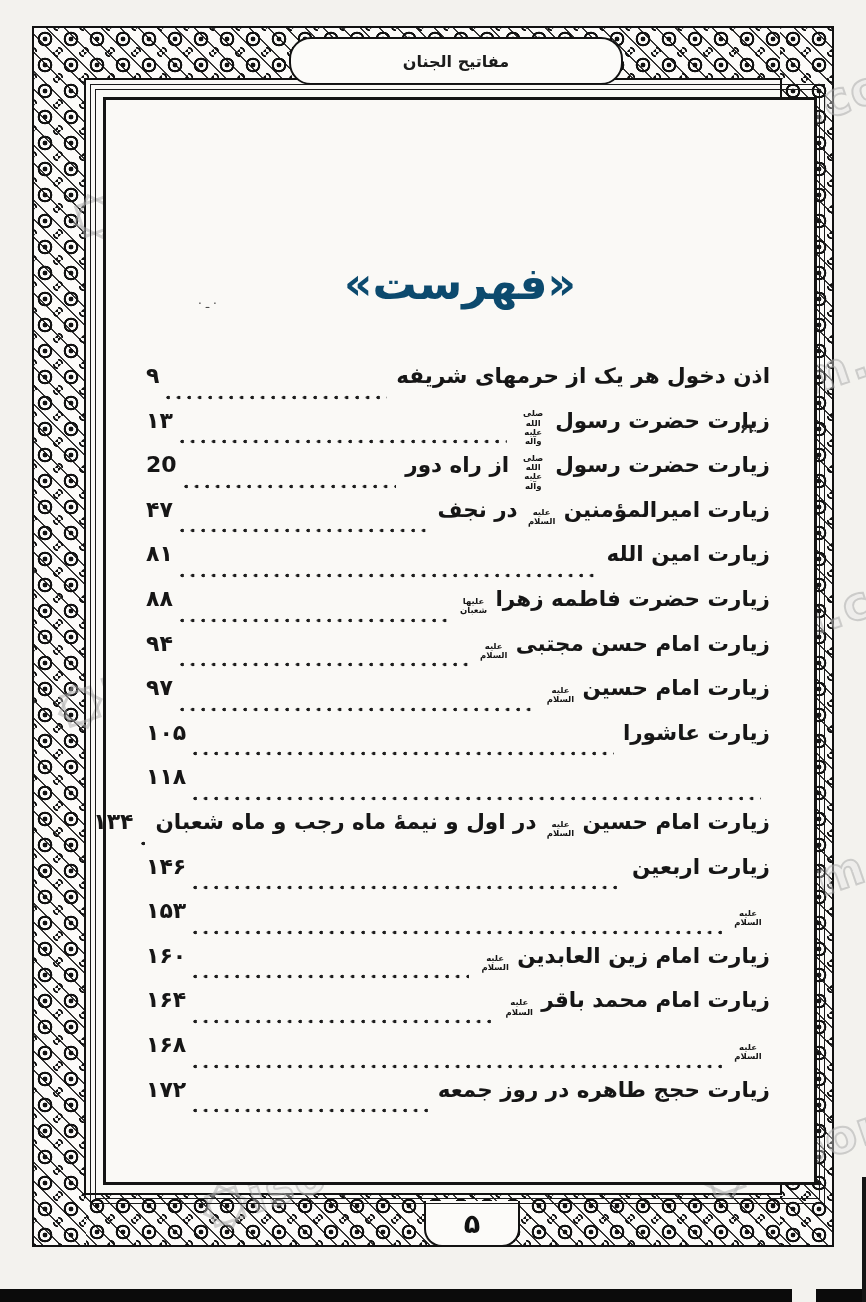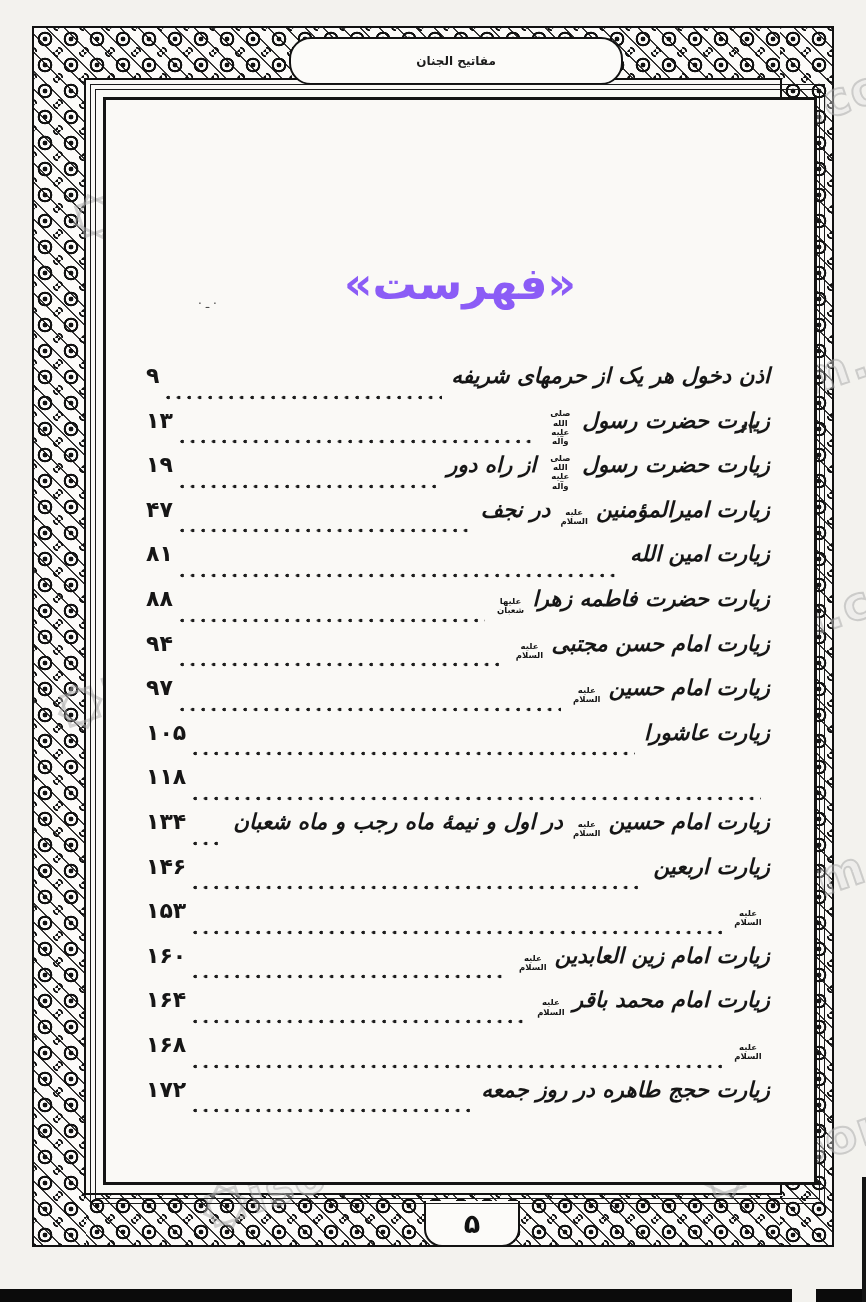--- a/index.html
+++ b/index.html
@@ -36,39 +36,39 @@
   .frame-b { position:absolute; left:95px; top:89px;  width:725px; height:1110px; border:1.5px solid #1a1a1a; z-index:10; }
   .frame-c { position:absolute; left:103px; top:97px; width:714px; height:1088px; border:3px solid #141414; z-index:10;
              background:#faf9f6; }
   .inner-paper { position:absolute; left:86px; top:80px; width:694px; height:1113px; background:#faf9f6; z-index:3; }
   
   .cartouche-top {
     position:absolute; left:289px; top:37px; width:334px; height:48px;
     background:#fcfbf9; border:2.5px solid #121212; border-radius:22px;
     display:flex; align-items:center; justify-content:center; z-index:6;
   }
-  .stamp-text { font-size:12px; font-weight:700; letter-spacing:1px; color:#1c1c1c;
+  .stamp-text { font-size:16px; font-weight:700; letter-spacing:1px; color:#1c1c1c;
                 filter:blur(0.6px); direction:rtl; }
   
   .cartouche-bottom {
     position:absolute; left:424px; top:1201px; width:96px; height:46px;
     background:#fcfbf9; border:2.5px solid #121212; border-top:none;
     border-radius:0 0 18px 18px;
     display:flex; align-items:center; justify-content:center; z-index:6;
   }
   .folio { font-size:27px; font-weight:700; color:#111; }
   
   .content { position:absolute; left:110px; top:100px; width:700px; height:1080px;
              direction:rtl; z-index:20; }
   .title { text-align:center; margin-top:158px; font-size:44px; font-weight:700;
-           letter-spacing:0px; color:#8b5cf6; }
+           letter-spacing:0px; color:#0c4a6e; }
   .toc { margin:54px 40px 0 36px; }
   .toc-row { display:flex; align-items:baseline; height:44.6px;
              font-size:21.5px; font-weight:700; white-space:nowrap; }
-  .t-before, .t-after { flex:0 0 auto;font-style:italic; }
+  .t-before, .t-after { flex:0 0 auto; }
   .t-after:not(:empty) { margin-right:7px; }
   .honorific { flex:0 0 auto; display:inline-block; max-width:34px; font-size:8.5px;
                font-weight:700; line-height:1.1; text-align:center; white-space:normal;
                align-self:center; transform:translateY(-2px); margin-right:5px; }
   .honorific:empty { display:none; margin:0; }
   .dots { flex:1 1 auto; align-self:flex-end; height:5px; margin:0 9px 8px 7px;
           background-image:radial-gradient(circle at 2.2px 2.5px, #1d1d1d 1.6px, transparent 2.1px);
           background-size:10.5px 5px; background-repeat:repeat-x; min-width:6px; }
   .pagenum { flex:0 0 auto; font-size:22px; font-weight:700; }
   
@@ -172,21 +172,21 @@
     <span class="t-after"></span>
     <span class="dots"></span>
     <span class="pagenum">۱۳</span>
   </div>
 
   <div class="toc-row">
     <span class="t-before">زیارت حضرت رسول</span>
     <span class="honorific">صلی الله علیه وآله</span>
     <span class="t-after">از راه دور</span>
     <span class="dots"></span>
-    <span class="pagenum">۱۹</span>
+    <span class="pagenum">20</span>
   </div>
 
   <div class="toc-row">
     <span class="t-before">زیارت امیرالمؤمنین</span>
     <span class="honorific">علیه السلام</span>
     <span class="t-after">در نجف</span>
     <span class="dots"></span>
     <span class="pagenum">۴۷</span>
   </div>
 

